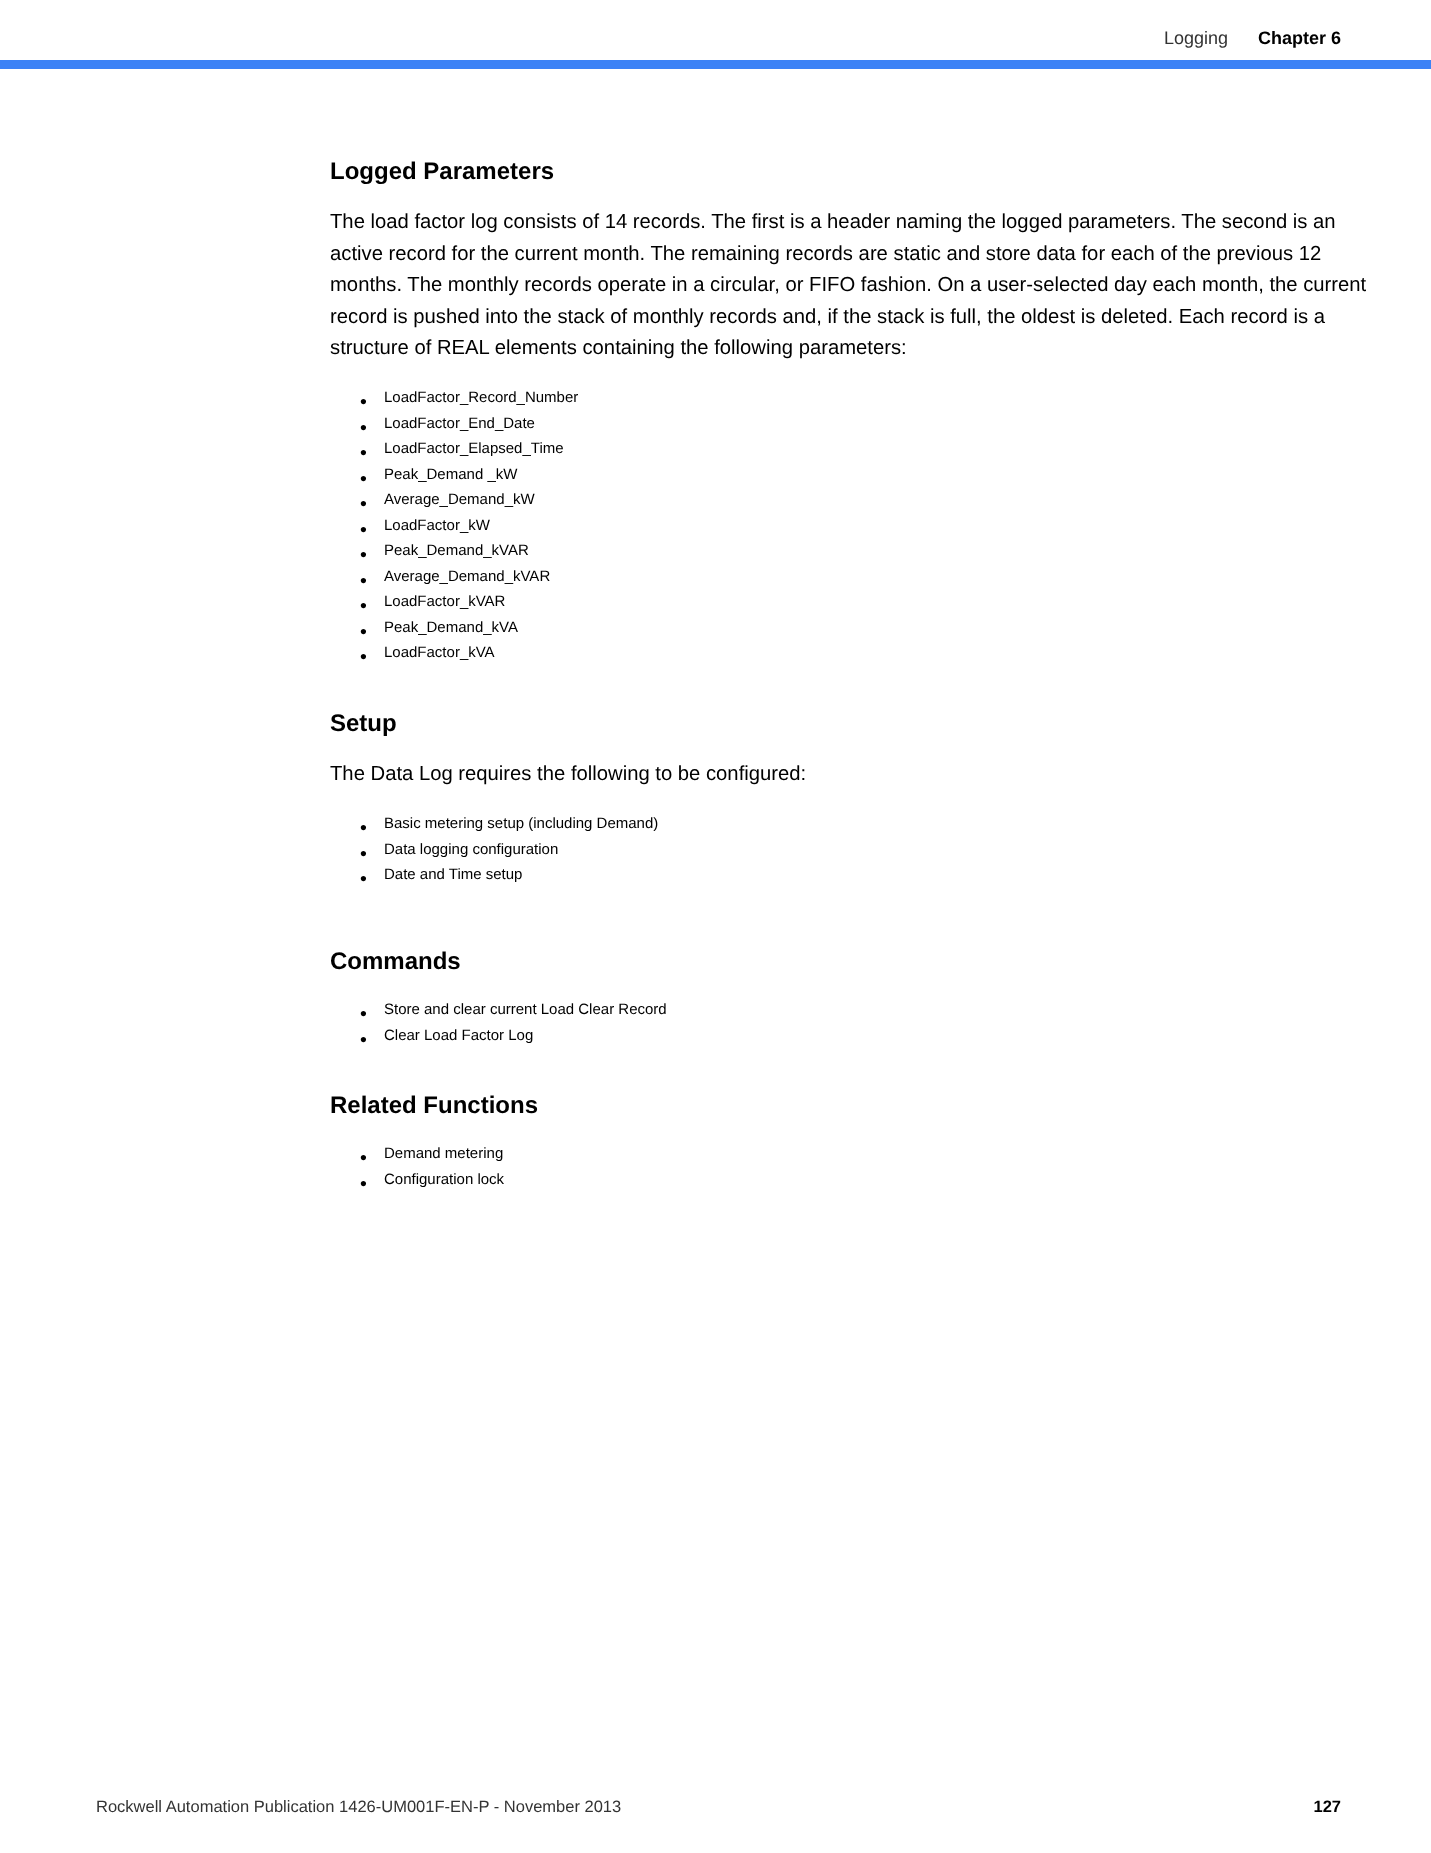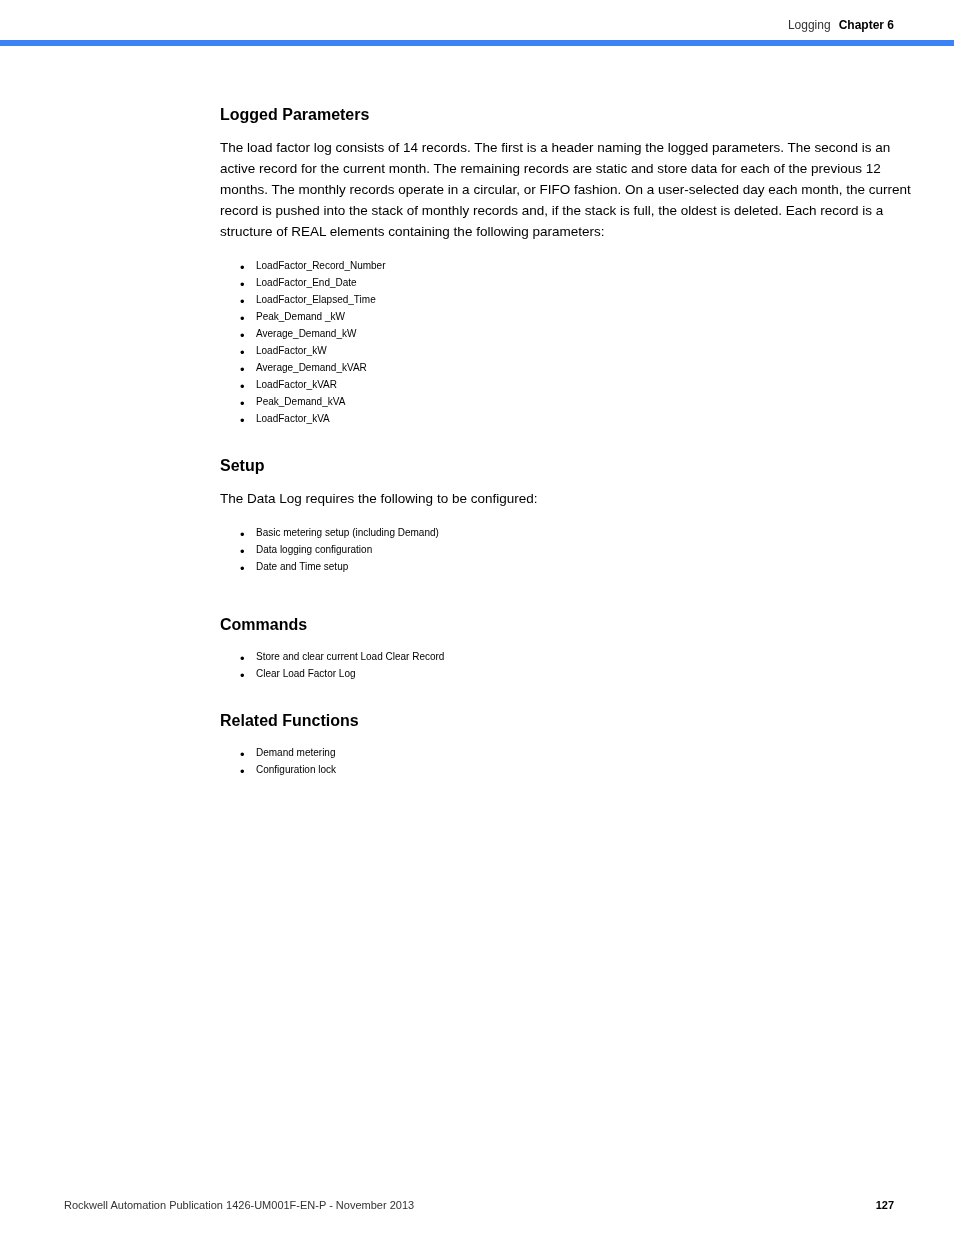--- a/index.html
+++ b/index.html
@@ -35,21 +35,21 @@
     }
 
     .header-text {
       font-size: 12px;
       color: #333;
       font-family: Arial, sans-serif;
     }
 
     .header-chapter {
       font-weight: bold;
-      margin-left: 8px;
+      margin-left: 20px;
       font-size: 12px;
       font-family: Arial, sans-serif;
     }
 
     
     .content {
       padding: 30px 36px 60px 220px;
     }
 
     
@@ -136,20 +136,21 @@
     <div>
       <div class="section-heading">Logged Parameters</div>
       <p class="body-text">The load factor log consists of 14 records. The first is a header naming the logged parameters. The second is an active record for the current month. The remaining records are static and store data for each of the previous 12 months. The monthly records operate in a circular, or FIFO fashion. On a user-selected day each month, the current record is pushed into the stack of monthly records and, if the stack is full, the oldest is deleted. Each record is a structure of REAL elements containing the following parameters:</p>
       <ul class="bullet-list">
         <li>LoadFactor_Record_Number</li>
         <li>LoadFactor_End_Date</li>
         <li>LoadFactor_Elapsed_Time</li>
         <li>Peak_Demand _kW</li>
         <li>Average_Demand_kW</li>
         <li>LoadFactor_kW</li>
+        <li>Peak_Demand_kVAR</li>
         <li>Average_Demand_kVAR</li>
         <li>LoadFactor_kVAR</li>
         <li>Peak_Demand_kVA</li>
         <li>LoadFactor_kVA</li>
       </ul>
     </div>
 
     <div style="margin-top: 24px;">
       <div class="section-heading">Setup</div>
       <p class="body-text">The Data Log requires the following to be configured:</p>

